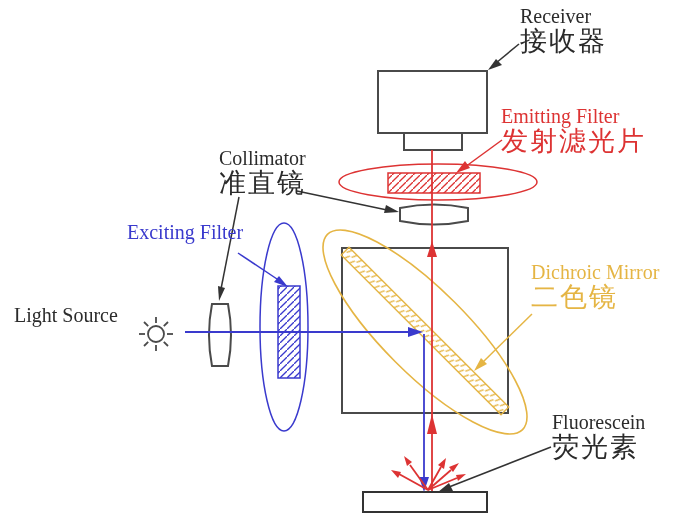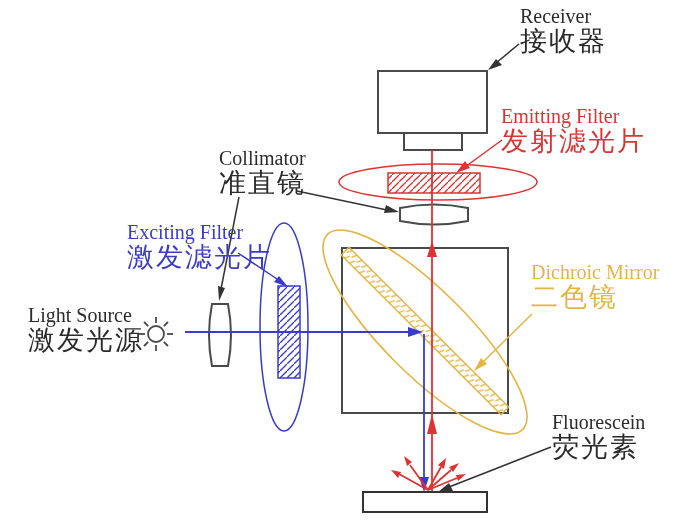--- a/index.html
+++ b/index.html
@@ -146,26 +146,24 @@
     <span class="zh">发射滤光片</span>
   </div>
 
   <div class="label lbl-black" style="left:219px;top:146px;">
     <span class="en">Collimator</span>
     <span class="zh">准直镜</span>
   </div>
 
   <div class="label lbl-blue" style="left:127px;top:220px;">
     <span class="en">Exciting Filter</span>
-    <span class="zh">激发滤光片</span>
   </div>
 
-  <div class="label lbl-black" style="left:28px;top:303px;">
+  <div class="label lbl-black" style="left:14px;top:303px;">
     <span class="en">Light Source</span>
-    <span class="zh">激发光源</span>
   </div>
 
   <div class="label lbl-black" style="left:552px;top:410px;">
     <span class="en">Fluorescein</span>
     <span class="zh">荧光素</span>
   </div>
 
   <div class="label lbl-gold" style="left:531px;top:260px;">
     <span class="en">Dichroic Mirror</span>
     <span class="zh">二色镜</span>

